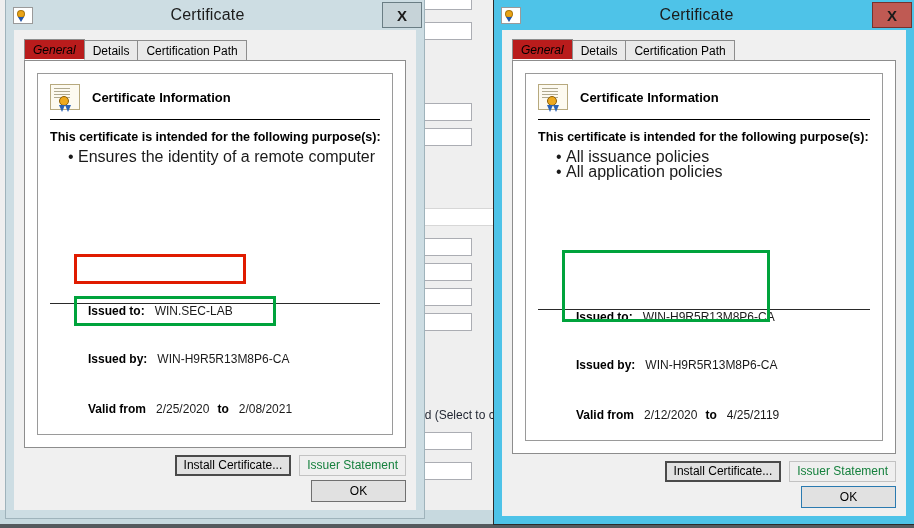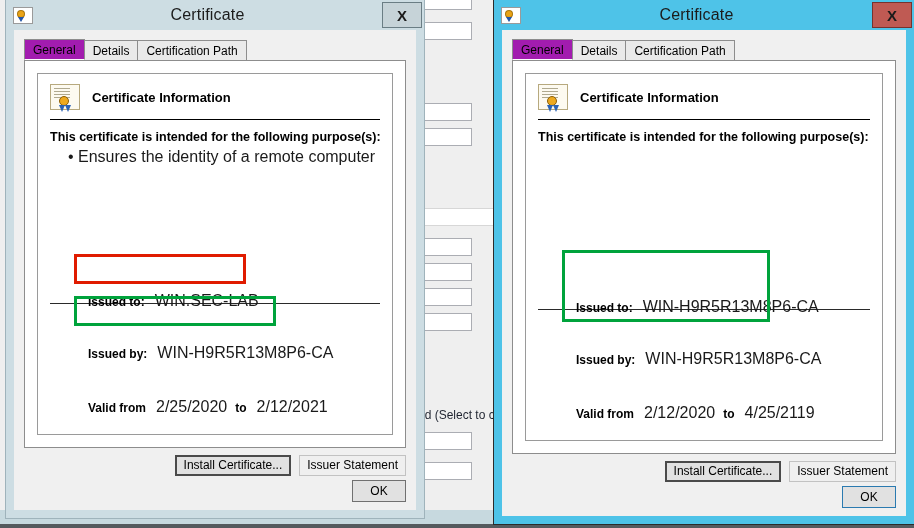--- a/index.html
+++ b/index.html
@@ -186,26 +186,27 @@
     font-size: 12px;
     border: 1px solid #8d8d8d;
     border-bottom: none;
     background: #eaeaea;
     box-sizing: border-box;
     margin-right: -1px;
     cursor: pointer;
     color: #000;
   }
   .tab.selected {
-    background: #a21caf;
+    background: #b91c1c;
     height: 21px;
     line-height: 20px;
     position: relative;
     z-index: 2;
     border-bottom: 1px solid #ffffff;
+    font-style: italic;
   }
 
   .tabfill {
     flex: 1 1 auto;
     height: 0px;
   }
 
   
   .panel {
     position: absolute;
@@ -320,21 +321,21 @@
     display: flex;
     align-items: baseline;
     white-space: nowrap;
   }
   .row .lbl {
     font-weight: bold;
     font-size: 12px;
     color: #000;
   }
   .row .val {
-    font-size: 16px;
+    font-size: 12px;
     color: #1a1a1a;
     margin-left: 10px;
   }
 
   
   .hl {
     position: absolute;
     box-sizing: border-box;
     pointer-events: none;
   }
@@ -356,33 +357,33 @@
     font-size: 12px;
     box-sizing: border-box;
     text-align: center;
     cursor: pointer;
     background: #e1e1e1;
     border: 1px solid #707070;
     color: #000;
   }
   .btn.strong { border: 2px solid #4a4a4a; line-height: 17px; }
   .btn.disabled {
-    color: #000000;
+    color: #15803d;
     border: 1px solid #c2c2c2;
     background: #efefef;
     cursor: default;
   }
 
   .ok-row {
     position: absolute;
     right: 10px;
     bottom: 8px;
   }
   .ok-btn {
-    width: 54px;
+    width: 95px;
     height: 22px;
     line-height: 20px;
     text-align: center;
     font-size: 12px;
     box-sizing: border-box;
     cursor: pointer;
     background: #e1e1e1;
   }
   .dialog.active .ok-btn { border: 1px solid #2a7ab0; }
   .dialog.inactive .ok-btn { border: 1px solid #707070; }
@@ -454,21 +455,21 @@
             <span class="val">WIN.SEC-LAB</span>
           </div>
           <div class="row" style="margin-left:38px; margin-bottom:36px;">
             <span class="lbl">Issued by:</span>
             <span class="val">WIN-H9R5R13M8P6-CA</span>
           </div>
           <div class="row" style="margin-left:38px;">
             <span class="lbl">Valid from</span>
             <span class="val">2/25/2020</span>
             <span class="lbl" style="margin-left:8px;">to</span>
-            <span class="val">2/12/2021</span>
+            <span class="val">2/08/2021</span>
           </div>
         </div>
 
         <div class="hl red" style="left:36px; top:180px; width:172px; height:30px;"></div>
         <div class="hl green" style="left:36px; top:222px; width:202px; height:30px;"></div>
       </div>
     </div>
 
     <div class="btn-row">
       <div class="btn strong">Install Certificate...</div>
@@ -509,20 +510,24 @@
               <div class="seal"></div>
             <div class="ribbon-l"></div>
               <div class="ribbon-r"></div>
           </div>
           <div class="cert-header-text">Certificate Information</div>
         </div>
 
         <div class="hrule"></div>
 
         <div class="purpose-title">This certificate is intended for the following purpose(s):</div>
+        <ul class="purpose-list">
+          <li>All issuance policies</li>
+          <li>All application policies</li>
+        </ul>
 
         <div class="hrule thin" style="position:absolute; left:12px; right:12px; bottom:130px; margin:0;"></div>
 
         <div class="issued-block" style="bottom:18px;">
           <div class="row" style="margin-left:38px; margin-bottom:34px;">
             <span class="lbl">Issued to:</span>
             <span class="val">WIN-H9R5R13M8P6-CA</span>
           </div>
           <div class="row" style="margin-left:38px; margin-bottom:36px;">
             <span class="lbl">Issued by:</span>

